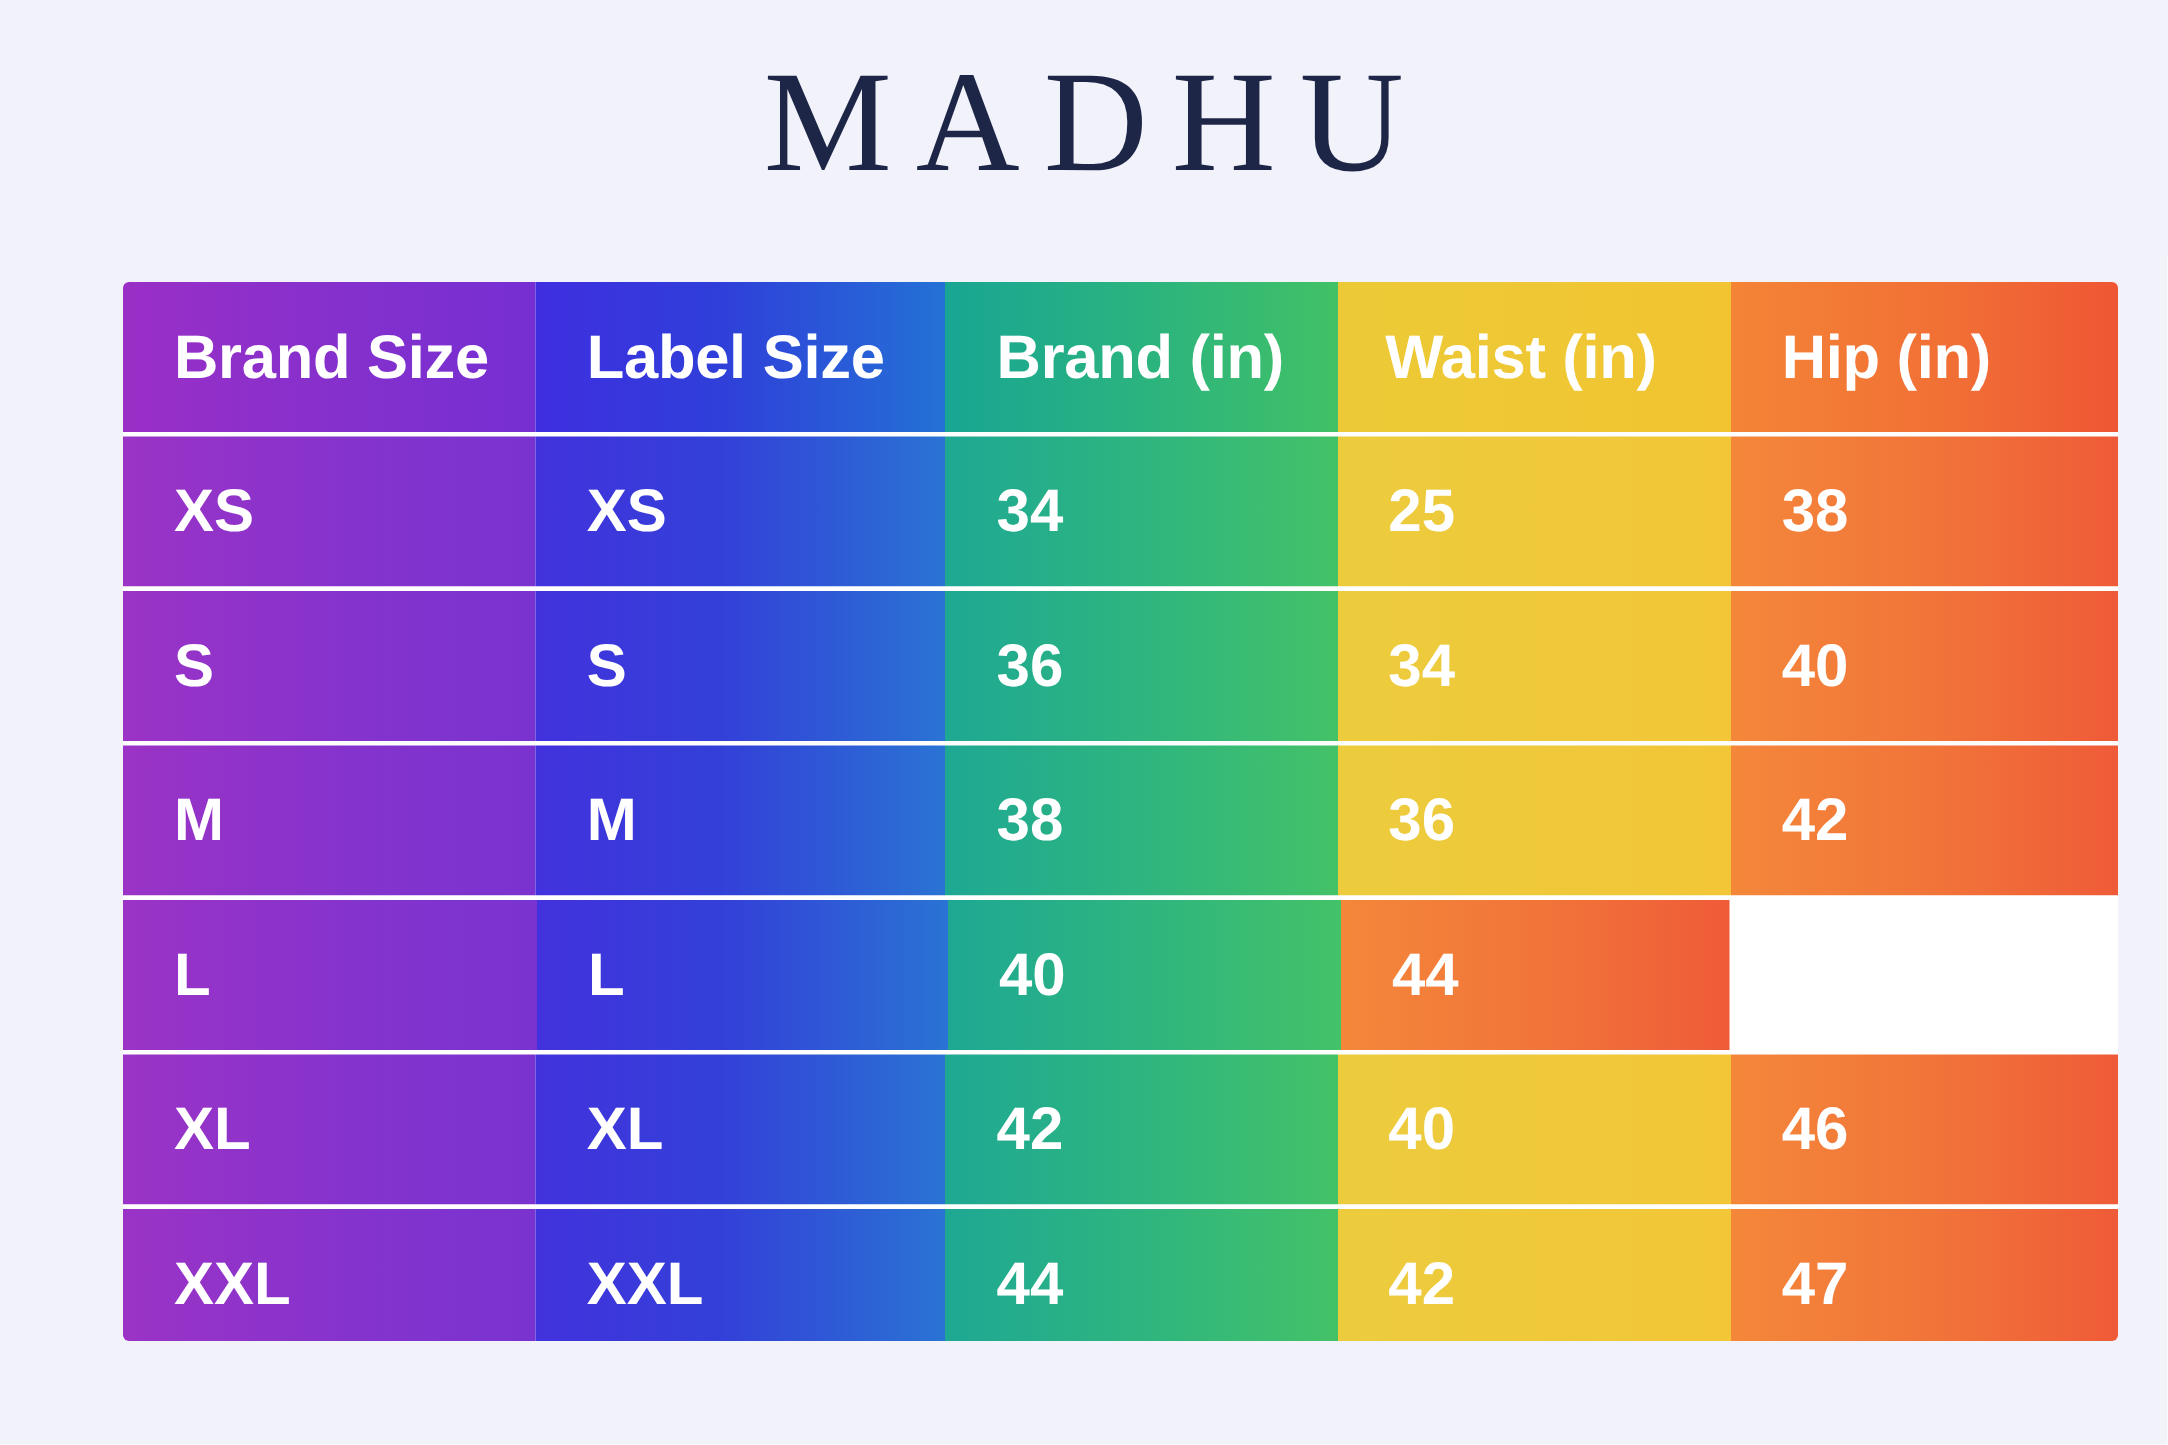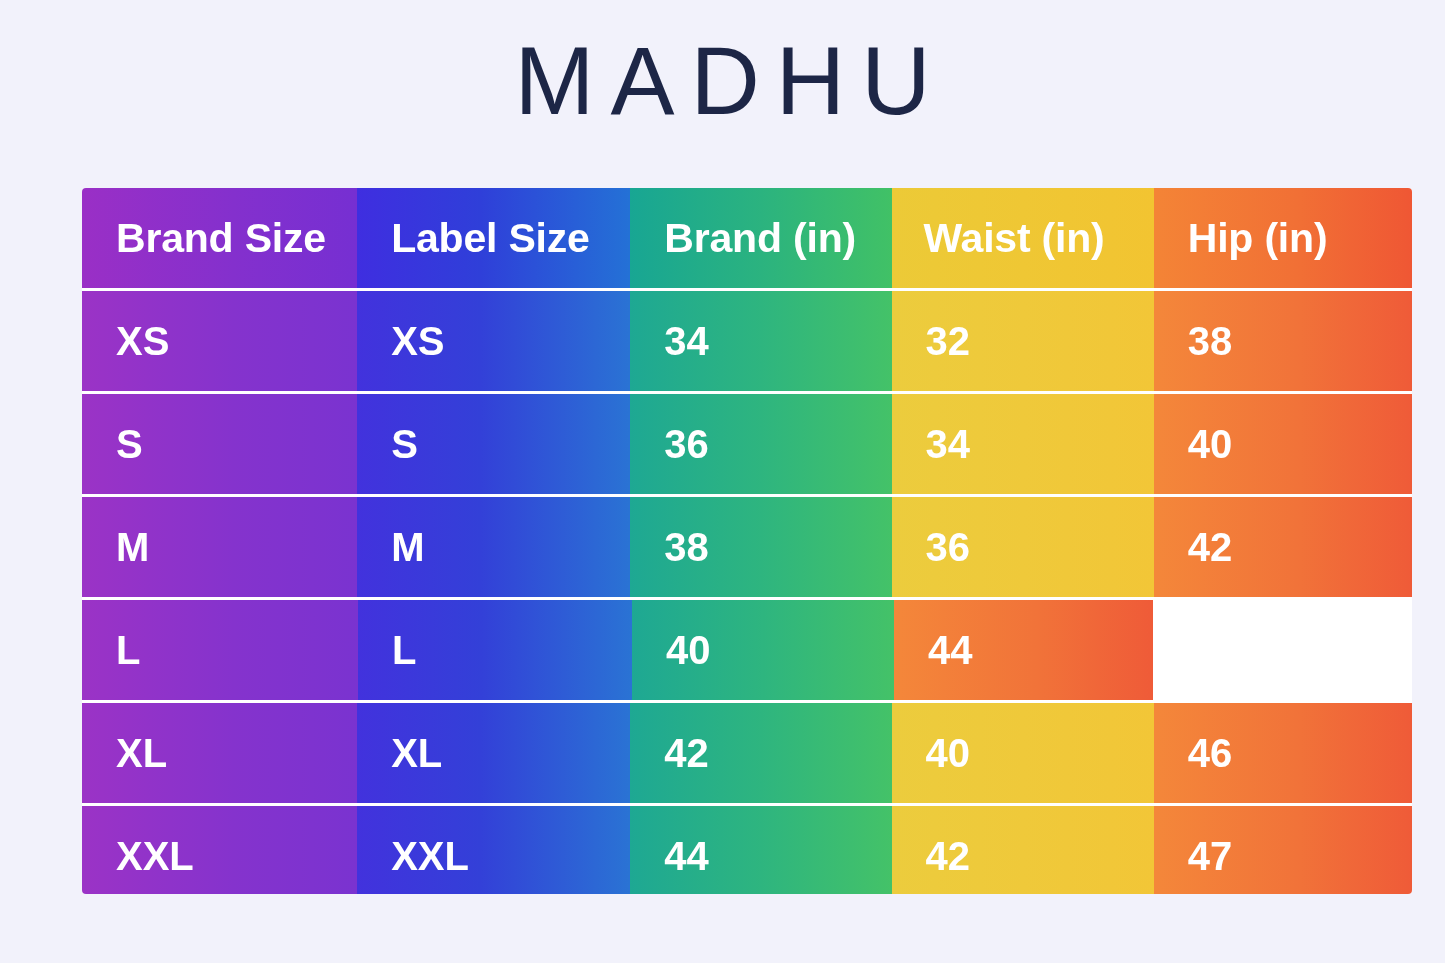--- a/index.html
+++ b/index.html
@@ -22,21 +22,21 @@
     box-sizing: border-box;
   }
 
   
   .brand-title {
     position: absolute;
     top: 28px;
     left: 0;
     width: 1445px;
     text-align: center;
-    font-family: Liberation Sans, sans-serif;
+    font-family: Liberation Serif, serif;
     font-size: 96px;
     font-weight: 400;
     letter-spacing: 16px;
     text-indent: 16px;
     color: #1d2646;
     line-height: 1.1;
     white-space: nowrap;
   }
 
   
@@ -129,21 +129,21 @@
       <div class="t-cell col-2">Brand (in)</div>
       <div class="t-cell col-3">Waist (in)</div>
       <div class="t-cell col-4">Hip (in)</div>
     </div>
     <div class="row-gap"></div>
 
     <div class="t-row body-row">
       <div class="t-cell col-0">XS</div>
       <div class="t-cell col-1">XS</div>
       <div class="t-cell col-2">34</div>
-      <div class="t-cell col-3">32</div>
+      <div class="t-cell col-3">25</div>
       <div class="t-cell col-4">38</div>
     </div>
     <div class="row-gap"></div>
 
     <div class="t-row body-row">
       <div class="t-cell col-0">S</div>
       <div class="t-cell col-1">S</div>
       <div class="t-cell col-2">36</div>
       <div class="t-cell col-3">34</div>
       <div class="t-cell col-4">40</div>

